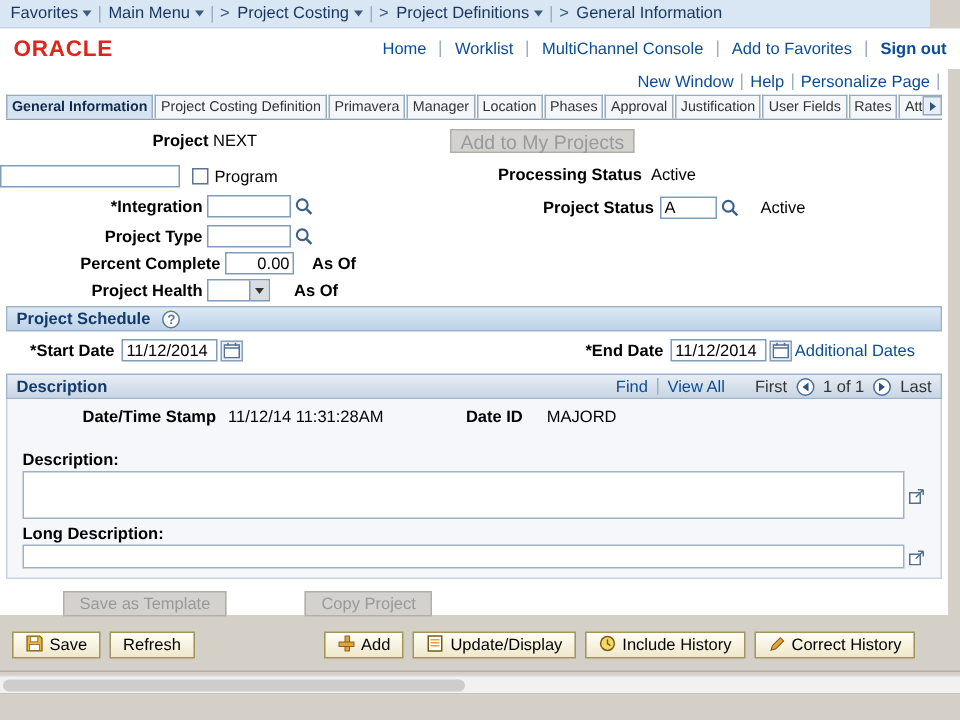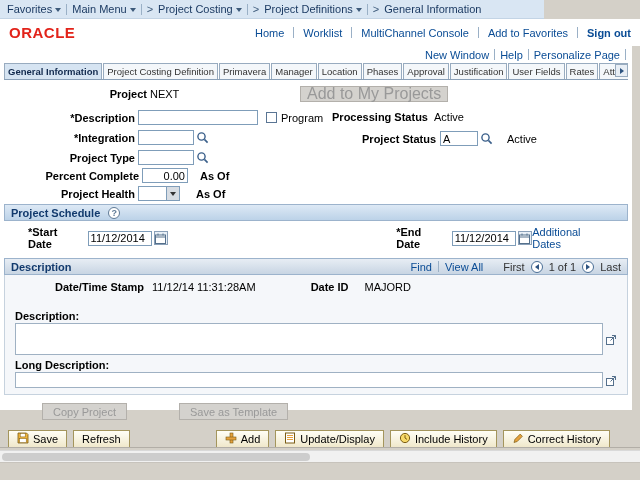--- a/index.html
+++ b/index.html
@@ -9,21 +9,21 @@
     font-size: 11px;
     color: #000;
     background: #d4d0c8;
     position: relative;
   }
   .link { color: #0a4c95; cursor: pointer; text-decoration: none; }
   .bold { font-weight: bold; }
 
   
   .crumb-bar {
-    position: absolute; top: 0; left: 0; width: 544px; height: 19px;
+    position: absolute; top: 0; left: 0; width: 620px; height: 19px;
     background: #d9e6f3; border-bottom: 1px solid #c3d4e5;
     display: flex; align-items: center; padding: 0 7px; gap: 5px; color: #17365f;
     white-space: nowrap;
   }
   .caret {
     display: inline-block; width: 0; height: 0;
     border-left: 3px solid transparent; border-right: 3px solid transparent;
     border-top: 4px solid #3d5a7a; margin-left: 3px; vertical-align: middle;
   }
   .vsep { display: inline-block; width: 0; height: 11px; border-left: 1px solid #9ab0c6; }
@@ -70,21 +70,21 @@
   .fr { position: absolute; display: flex; align-items: center; }
   .lbl-col { width: 135px; text-align: right; font-weight: bold; flex: none; margin-right: 3px; }
   input[type=text] {
     border: 1px solid #7f9db9; background: #fff; height: 15px;
     font: 11px "Liberation Sans", sans-serif; padding: 0 2px;
   }
   .chk { width: 11px; height: 11px; border: 1px solid #5a7594; background: #fff; display: inline-block; margin-left: 8px; cursor: pointer; }
   .lookup { margin-left: 2px; cursor: pointer; display: inline-flex; }
   .disabled-btn {
     background: #d4d2ce; color: #999; border: 1px solid #b3b0ab;
-    font-size: 16px; padding: 1px 6px; cursor: default;
+    font-size: 13px; padding: 1px 6px; cursor: default;
   }
   .selectbox {
     width: 42px; height: 15px; border: 1px solid #7f9db9; background: #fff;
     display: inline-flex; justify-content: flex-end; cursor: pointer;
   }
   .selectbox .arrow-seg {
     width: 13px; background: #d8dde3; border-left: 1px solid #7f9db9;
     display: flex; align-items: center; justify-content: center;
   }
   .tri-d { width: 0; height: 0; border-left: 3px solid transparent; border-right: 3px solid transparent; border-top: 4px solid #333; }
@@ -198,28 +198,27 @@
     <span class="tab">Justification</span>
     <span class="tab">User Fields</span>
     <span class="tab">Rates</span>
     <span class="tab">Attachments</span>
     <span class="tab-scroll">
         <span class="tri-r"></span>
       </span>
   </div>
 
   <div class="form-area">
-    <div class="fr" style="top:8px;left:12px">
+    <div class="fr" style="top:8px;left:4px">
       <span class="lbl-col">Project</span>
       <span>NEXT</span>
     </div>
     <button class="disabled-btn fr" style="top:6px;left:300px;height:16px">Add to My Projects</button>
 
     <div class="fr" style="top:30px;left:0">
-      <span class="lbl-col">*Description</span>
       <input type="text" style="width: 120px;" value="">
       <span class="chk"></span>
       <span style="margin-left:4px">Program</span>
     </div>
     <div class="fr" style="top:31px;left:330px">
       <span class="bold" style="width:98px;text-align:right">Processing Status</span>
       <span style="margin-left:6px">Active</span>
     </div>
 
     <div class="fr" style="top:50px;left:0">
@@ -248,21 +247,21 @@
       <span class="lbl-col">Project Type</span>
       <input type="text" style="width: 56px;" value="">
       <span class="lookup">
           <svg width="13" height="13">
             <circle cx="5.5" cy="5.5" r="3.6" fill="none" stroke="#3a5f8a" stroke-width="1.4"></circle>
             <line x1="8.4" y1="8.4" x2="11.6" y2="11.6" stroke="#3a5f8a" stroke-width="1.6"></line>
           </svg>
         </span>
     </div>
 
-    <div class="fr" style="top:88px;left:4px">
+    <div class="fr" style="top:88px;left:12px">
       <span class="lbl-col">Percent Complete</span>
       <input type="text" style="width: 46px; text-align: right;" value="0.00">
       <span class="bold" style="margin-left:12px">As Of</span>
     </div>
 
     <div class="fr" style="top:106px;left:0">
       <span class="lbl-col">Project Health</span>
       <span class="selectbox">
           <span class="arrow-seg">
             <span class="tri-d"></span>
@@ -271,21 +270,21 @@
       <span class="bold" style="margin-left:16px">As Of</span>
     </div>
   </div>
 
   <div class="section">
     <div class="sec-head">
       <span>Project Schedule</span>
       <span class="help-circ">?</span>
     </div>
     <div class="sched-body">
-      <span class="bold" style="margin-left:24px">*Start Date</span>
+      <span class="bold" style="margin-left:16px">*Start Date</span>
       <input type="text" style="width: 64px; margin-left: 5px;" value="11/12/2014">
       <span class="cal-btn">
           <svg width="11" height="11">
             <rect x="0.5" y="2" width="10" height="8.5" fill="#fff" stroke="#55708c"></rect>
             <line x1="0.5" y1="4" x2="10.5" y2="4" stroke="#55708c"></line>
             <line x1="3" y1="0.5" x2="3" y2="2.5" stroke="#55708c"></line>
             <line x1="8" y1="0.5" x2="8" y2="2.5" stroke="#55708c"></line>
           </svg>
         </span>
       <span class="bold" style="margin-left:228px">*End Date</span>
@@ -345,22 +344,22 @@
             <svg width="11" height="11">
               <rect x="0.5" y="3.5" width="7" height="7" fill="#fff" stroke="#55708c"></rect>
               <path d="M4.5 6.5L9.5 1.5M9.5 1.5H6M9.5 1.5V5" stroke="#55708c" fill="none"></path>
             </svg>
           </span>
       </div>
     </div>
   </div>
 
   <div class="template-row">
+    <button class="disabled-btn">Save as Template</button>
     <button class="disabled-btn">Copy Project</button>
-    <button class="disabled-btn">Save as Template</button>
   </div>
 
   <div class="toolbar">
     <button class="pbtn">
       <span><svg width="12" height="12">
             <path d="M1 1h8.5L11 2.5V11H1z" fill="#f0b53c" stroke="#7a5c14" stroke-width="0.8"></path>
             <rect x="3.2" y="1.5" width="5" height="3.4" fill="#fff" stroke="#7a5c14" stroke-width="0.5"></rect>
             <rect x="2.6" y="6.6" width="6.6" height="4" fill="#fff" stroke="#7a5c14" stroke-width="0.5"></rect>
           </svg></span>
       <span>Save</span>

